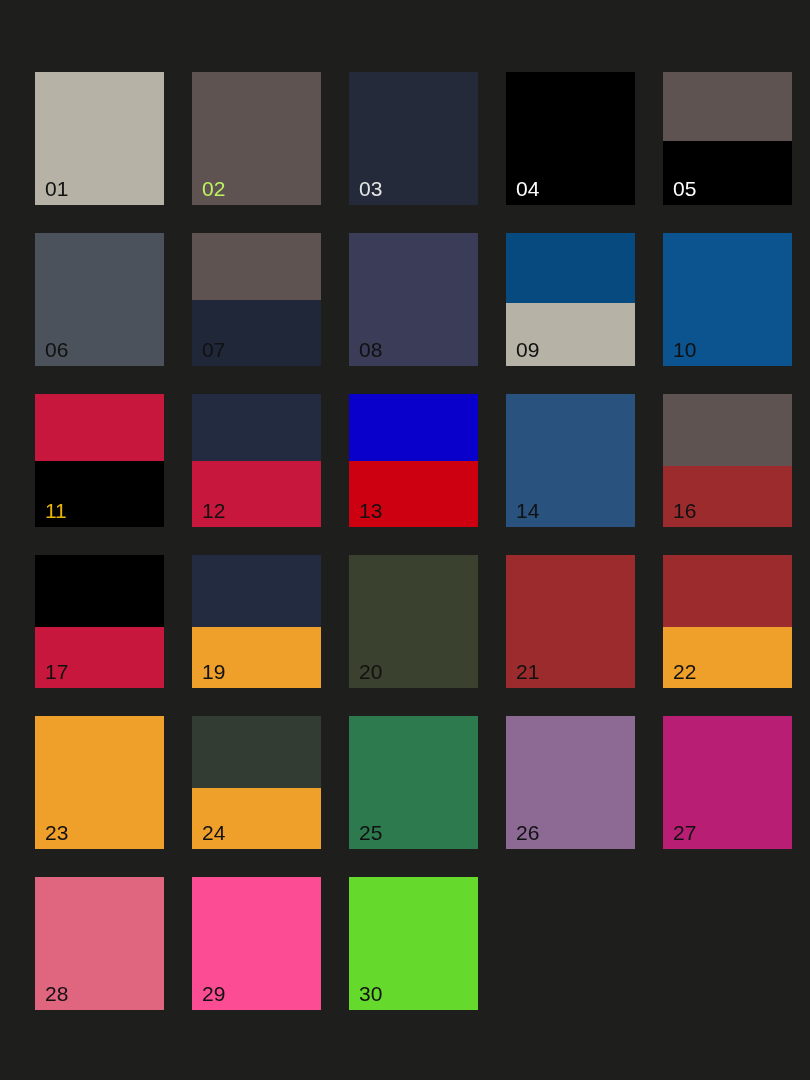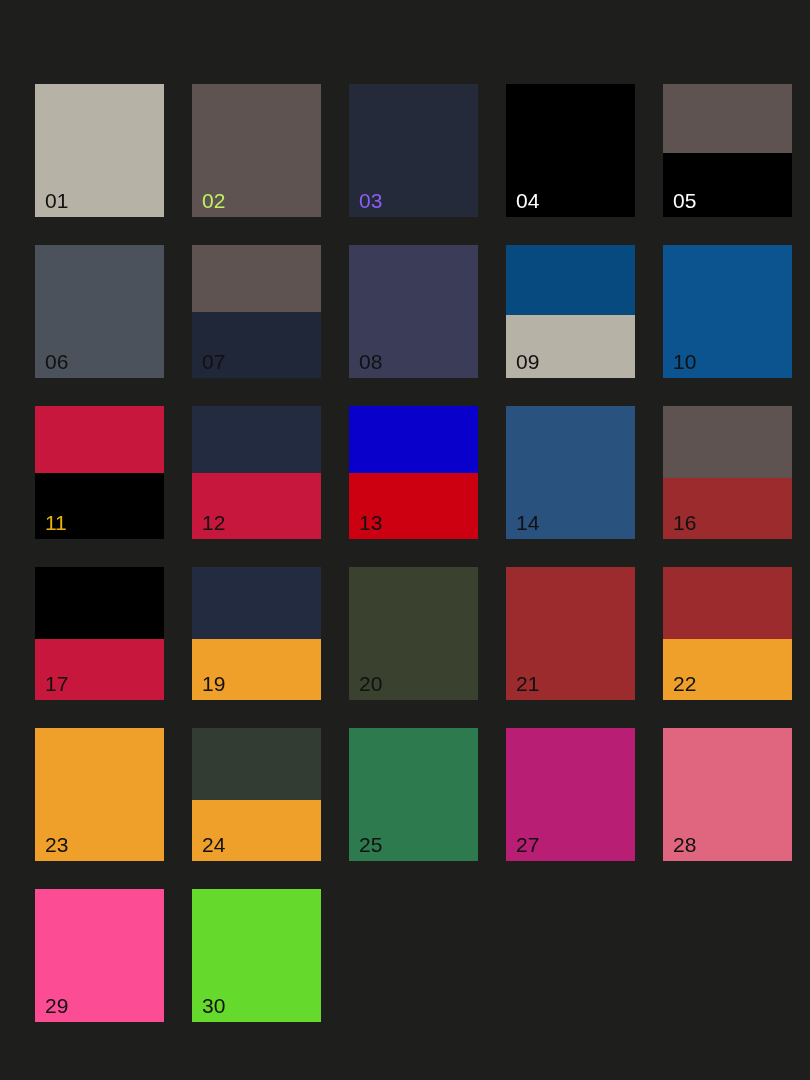--- a/index.html
+++ b/index.html
@@ -9,21 +9,21 @@
   body {
     width: 810px;
     height: 1080px;
     background: #1e1e1c;
     font-family: "Liberation Sans", sans-serif;
     overflow: hidden;
   }
   #palette-grid {
     position: absolute;
     left: 35px;
-    top: 84px;
+    top: 72px;
     width: 740px;
     display: grid;
     grid-template-columns: repeat(5, 129px);
     grid-template-rows: repeat(6, 133px);
     column-gap: 23.5px;
     row-gap: 28px;
     gap: 28px;
   }
   .swatch {
     position: relative;
@@ -57,21 +57,21 @@
     <div class="swatch">
       <div class="swatch-band" style="background: rgb(182, 178, 165); height: 100%;"></div>
       <span class="swatch-label" style="color: rgb(17, 17, 17);">01</span>
     </div>
     <div class="swatch">
       <div class="swatch-band" style="background: rgb(94, 83, 80); height: 100%;"></div>
       <span class="swatch-label" style="color: #bef264;">02</span>
     </div>
     <div class="swatch">
       <div class="swatch-band" style="background: rgb(36, 42, 58); height: 100%;"></div>
-      <span class="swatch-label" style="color: #8b5cf6; margin-top: 12px;">03</span>
+      <span class="swatch-label" style="color: #e5e5e5; margin-top: 12px;">03</span>
     </div>
     <div class="swatch">
       <div class="swatch-band" style="background: rgb(0, 0, 0); height: 100%;"></div>
       <span class="swatch-label" style="color: rgb(255, 255, 255);">04</span>
     </div>
     <div class="swatch">
       <div class="swatch-band" style="background: rgb(94, 83, 80); height: 52%;"></div>
       <div class="swatch-band" style="background: rgb(0, 0, 0); height: 48%;"></div>
       <span class="swatch-label" style="color: rgb(255, 255, 255);">05</span>
     </div>
@@ -151,20 +151,24 @@
     <div class="swatch">
       <div class="swatch-band" style="background: rgb(51, 60, 50); height: 54%;"></div>
       <div class="swatch-band" style="background: rgb(238, 160, 42); height: 46%;"></div>
       <span class="swatch-label" style="color: rgb(17, 17, 17);">24</span>
     </div>
     <div class="swatch">
       <div class="swatch-band" style="background: rgb(44, 122, 78); height: 100%;"></div>
       <span class="swatch-label" style="color: rgb(17, 17, 17); margin-top: 48px;">25</span>
     </div>
     <div class="swatch">
+      <div class="swatch-band" style="background: rgb(140, 106, 148); height: 100%;"></div>
+      <span class="swatch-label" style="color: rgb(17, 17, 17);">26</span>
+    </div>
+    <div class="swatch">
       <div class="swatch-band" style="background: rgb(184, 30, 116); height: 100%;"></div>
       <span class="swatch-label" style="color: rgb(17, 17, 17);">27</span>
     </div>
     <div class="swatch">
       <div class="swatch-band" style="background: rgb(224, 101, 127); height: 100%;"></div>
       <span class="swatch-label" style="color: rgb(17, 17, 17);">28</span>
     </div>
     <div class="swatch">
       <div class="swatch-band" style="background: rgb(252, 77, 148); height: 100%;"></div>
       <span class="swatch-label" style="color: rgb(17, 17, 17);">29</span>

